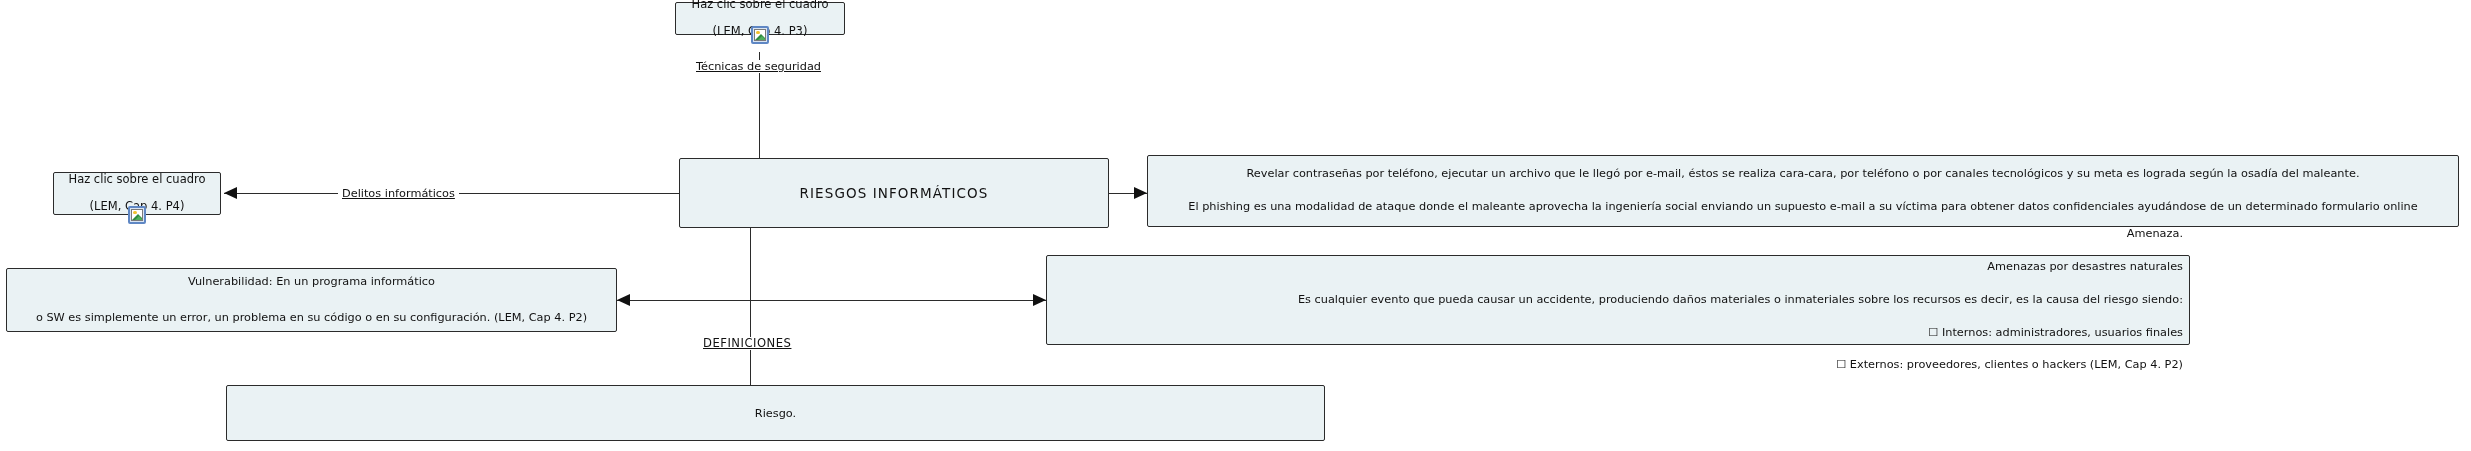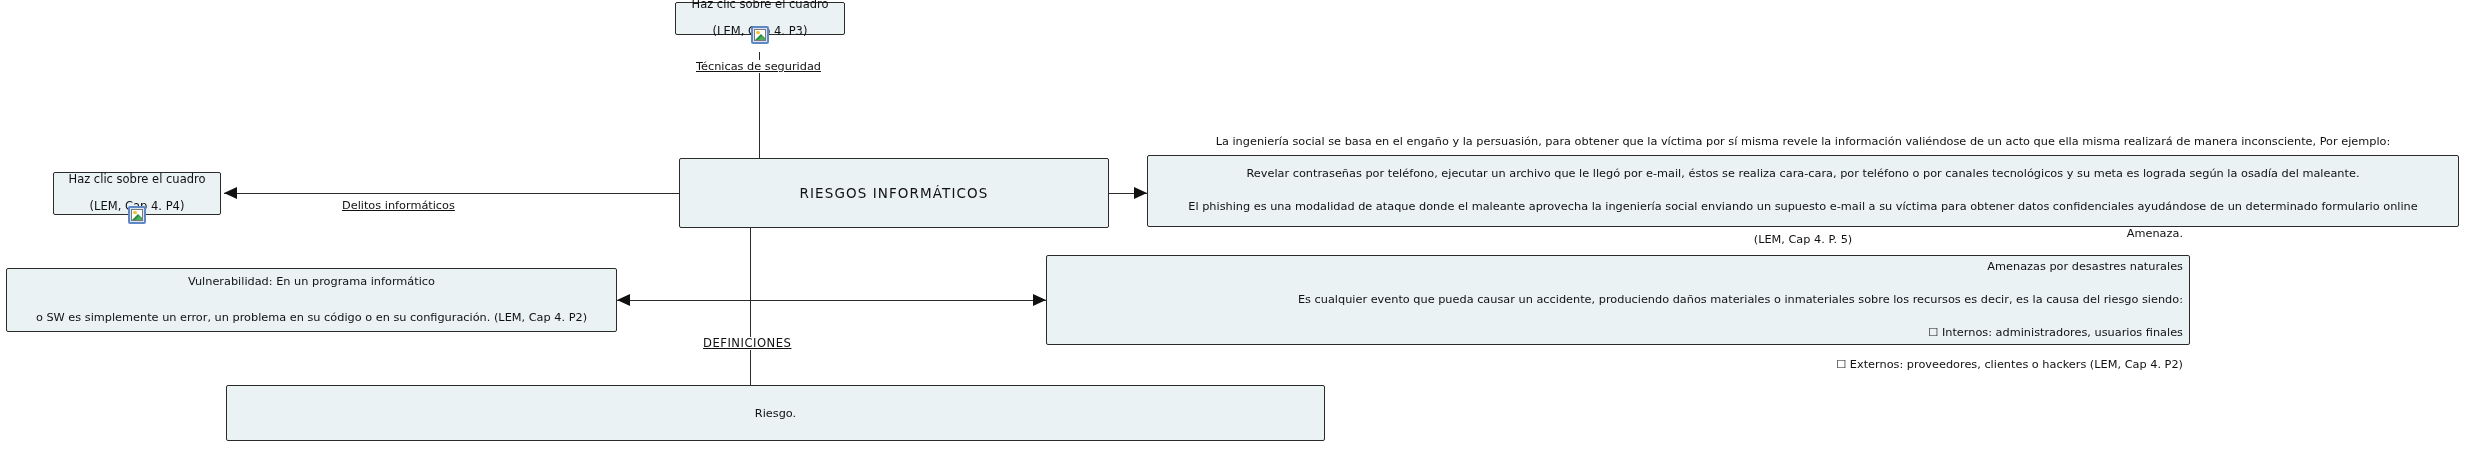--- a/index.html
+++ b/index.html
@@ -153,21 +153,21 @@
 </head>
 <body>
 
 <div id="canvas">
 
   <div class="edge v" style="left:759px; top:52px; height:106px;"></div>
   <div class="edge-label" style="left:692px; top:60px;">Técnicas de seguridad</div>
 
   <div class="edge h" style="left:224px; top:193px; width:455px;"></div>
   <div class="arrow left" style="left:224px; top:187px;"></div>
-  <div class="edge-label" style="left:338px; top:187px;margin-top:12px;">Delitos informáticos</div>
+  <div class="edge-label" style="left:338px; top:187px;">Delitos informáticos</div>
 
   <div class="edge h" style="left:1109px; top:193px; width:40px;"></div>
   <div class="edge h" style="left:1095px; top:193px; width:52px;"></div>
   <div class="edge-label" style="left:1027px; top:187px;">Sociales</div>
   <div class="edge h" style="left:1109px; top:193px; width:38px;"></div>
   <div class="arrow right" style="left:1134px; top:187px;"></div>
 
   <div class="edge v" style="left:750px; top:228px; width:1.3px; height:157px;"></div>
 
   <div class="edge h" style="left:617px; top:300px; width:133px;"></div>
@@ -207,24 +207,22 @@
   <div class="pic-badge" style="left:128px; top:206px;">
     <div class="pic-inner">
       <span class="sun"></span>
       <span class="hill"></span>
       <span class="hill2"></span>
     </div>
   </div>
 
   <div class="node" id="node-social">
     <div class="node-inner">
-      <span class="line">La ingeniería social se basa en el engaño y la persuasión, para obtener que la víctima por sí misma revele la información valiéndose de un acto que ella misma realizará de manera inconsciente, Por ejemplo:</span>
       <span class="line">Revelar contraseñas por teléfono, ejecutar un archivo que le llegó por e-mail, éstos se realiza cara-cara, por teléfono o por canales tecnológicos y su meta es lograda según la osadía del maleante.</span>
       <span class="line">El phishing es una modalidad de ataque donde el maleante aprovecha la ingeniería social enviando un supuesto e-mail a su víctima para obtener datos confidenciales ayudándose de un determinado formulario online</span>
-      <span class="line">(LEM, Cap 4. P. 5)</span>
     </div>
   </div>
 
   <div class="node" id="node-vulnerabilidad">
     <div class="node-inner">
       <span class="line">Vulnerabilidad: En un programa informático</span>
       <span class="line">o SW es simplemente un error, un problema en su código o en su configuración. (LEM, Cap 4. P2)</span>
     </div>
   </div>
 

